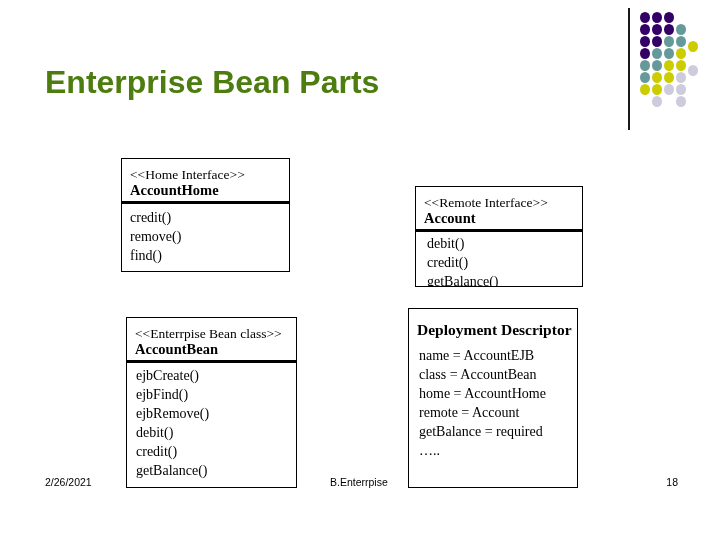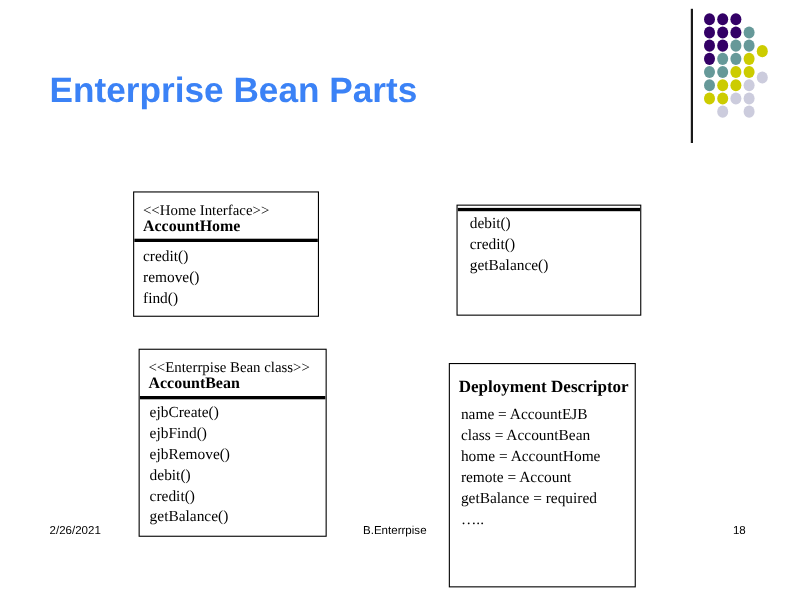--- a/index.html
+++ b/index.html
@@ -81,30 +81,30 @@
   }
   .methods {
     padding: 4px 0 0 8px;
     font-size: 14px;
   }
   .methods .method {
     line-height: 19px;
     white-space: nowrap;
   }
 
-  #box-home      { left: 121px; top: 174px; width: 169px; height: 114px; }
+  #box-home      { left: 121px; top: 158px; width: 169px; height: 114px; }
   #box-remote    { left: 415px; top: 186px; width: 168px; height: 101px; }
   #box-bean      { left: 126px; top: 317px; width: 171px; height: 171px; }
   #box-remote .methods { padding-left: 11px; padding-top: 2px; }
   #box-bean .methods   { padding-left: 9px;  padding-top: 3px; }
 
   
   #box-dd {
     position: absolute;
-    left: 408px; top: 330px; width: 170px; height: 204px;
+    left: 408px; top: 308px; width: 170px; height: 180px;
     background: #ffffff;
     border: 1px solid #000000;
     box-sizing: border-box;
     overflow: hidden;
   }
   .dd-title {
     font-weight: bold;
     font-size: 15.5px;
     line-height: 18px;
     padding: 12px 0 0 8px;
@@ -130,21 +130,21 @@
   }
   #footer-date   { left: 45px; }
   #footer-author { left: 330px; }
   #footer-page   { right: 42px; }
 </style>
 </head>
 <body>
 
 <div id="slide">
 
-  <div class="slide-title" style="color: #3b82f6;">Enterprise Bean Parts</div>
+  <div class="slide-title" style="color: #4d7c0f;">Enterprise Bean Parts</div>
 
   <div class="deco-line"></div>
   <div class="deco-dots">
       <div class="dot" style="left: 0px; top: 0px; background: rgb(51, 0, 102);"></div>
       <div class="dot" style="left: 12px; top: 0px; background: rgb(51, 0, 102);"></div>
       <div class="dot" style="left: 24px; top: 0px; background: rgb(51, 0, 102);"></div>
       <div class="dot" style="left: 0px; top: 12px; background: rgb(51, 0, 102);"></div>
       <div class="dot" style="left: 12px; top: 12px; background: rgb(51, 0, 102);"></div>
       <div class="dot" style="left: 24px; top: 12px; background: rgb(51, 0, 102);"></div>
       <div class="dot" style="left: 36px; top: 12px; background: rgb(102, 153, 153);"></div>
@@ -181,20 +181,24 @@
     </div>
     <div class="uml-divider"></div>
     <div class="methods">
         <div class="method">credit()</div>
         <div class="method">remove()</div>
         <div class="method">find()</div>
       </div>
   </div>
 
   <div class="uml-box" id="box-remote">
+    <div class="uml-head">
+      <div class="stereotype">&lt;&lt;Remote Interface&gt;&gt;</div>
+      <div class="clsname">Account</div>
+    </div>
     <div class="uml-divider"></div>
     <div class="methods">
         <div class="method">debit()</div>
         <div class="method">credit()</div>
         <div class="method">getBalance()</div>
       </div>
   </div>
 
   <div class="uml-box" id="box-bean">
     <div class="uml-head">

